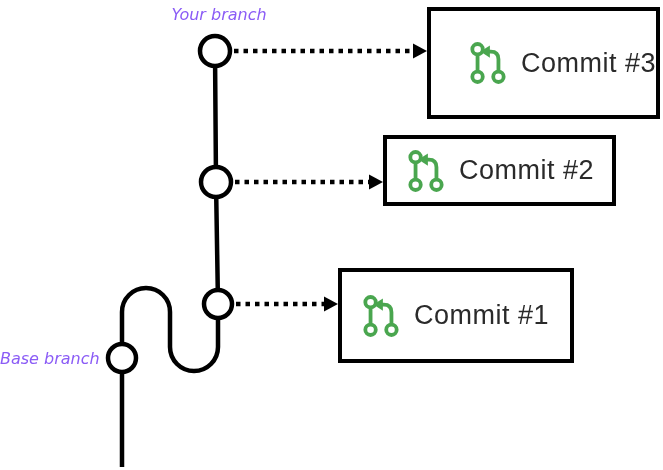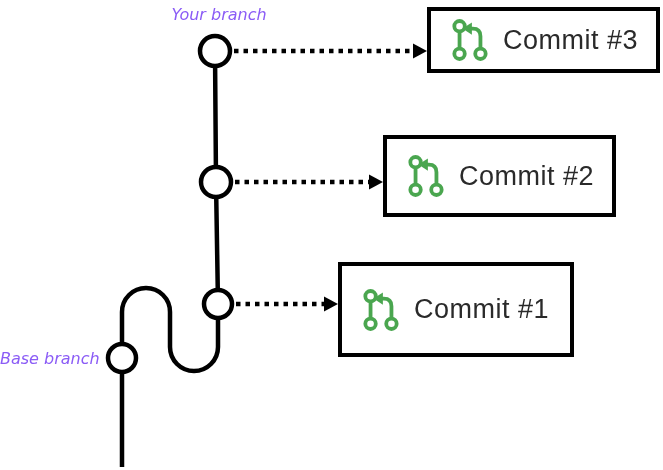--- a/index.html
+++ b/index.html
@@ -29,23 +29,23 @@
   .label-base{left:0px;top:349px;width:96px;text-align:left;}
   .commit-box{
     position:absolute;
     box-sizing:border-box;
     background:#fff;
     border:4px solid var(--line);
     display:flex;
     align-items:center;
     padding-left:20px;
   }
-  .box-1{left:427px;top:7px;width:233px;height:66px;}
-  .box-2{left:383px;top:135px;width:233px;height:82px;}
-  .box-3{left:338px;top:262px;width:236px;height:95px;}
+  .box-1{left:427px;top:7px;width:233px;height:112px;justify-content:flex-end;}
+  .box-2{left:383px;top:135px;width:233px;height:71px;}
+  .box-3{left:338px;top:268px;width:236px;height:95px;}
   .commit-icon{flex:0 0 auto;margin-right:14px;}
   .commit-label{
     font-size:27px;
     letter-spacing:0.5px;
     color:var(--text);
     white-space:nowrap;
   }
 </style>
 </head>
 <body>

